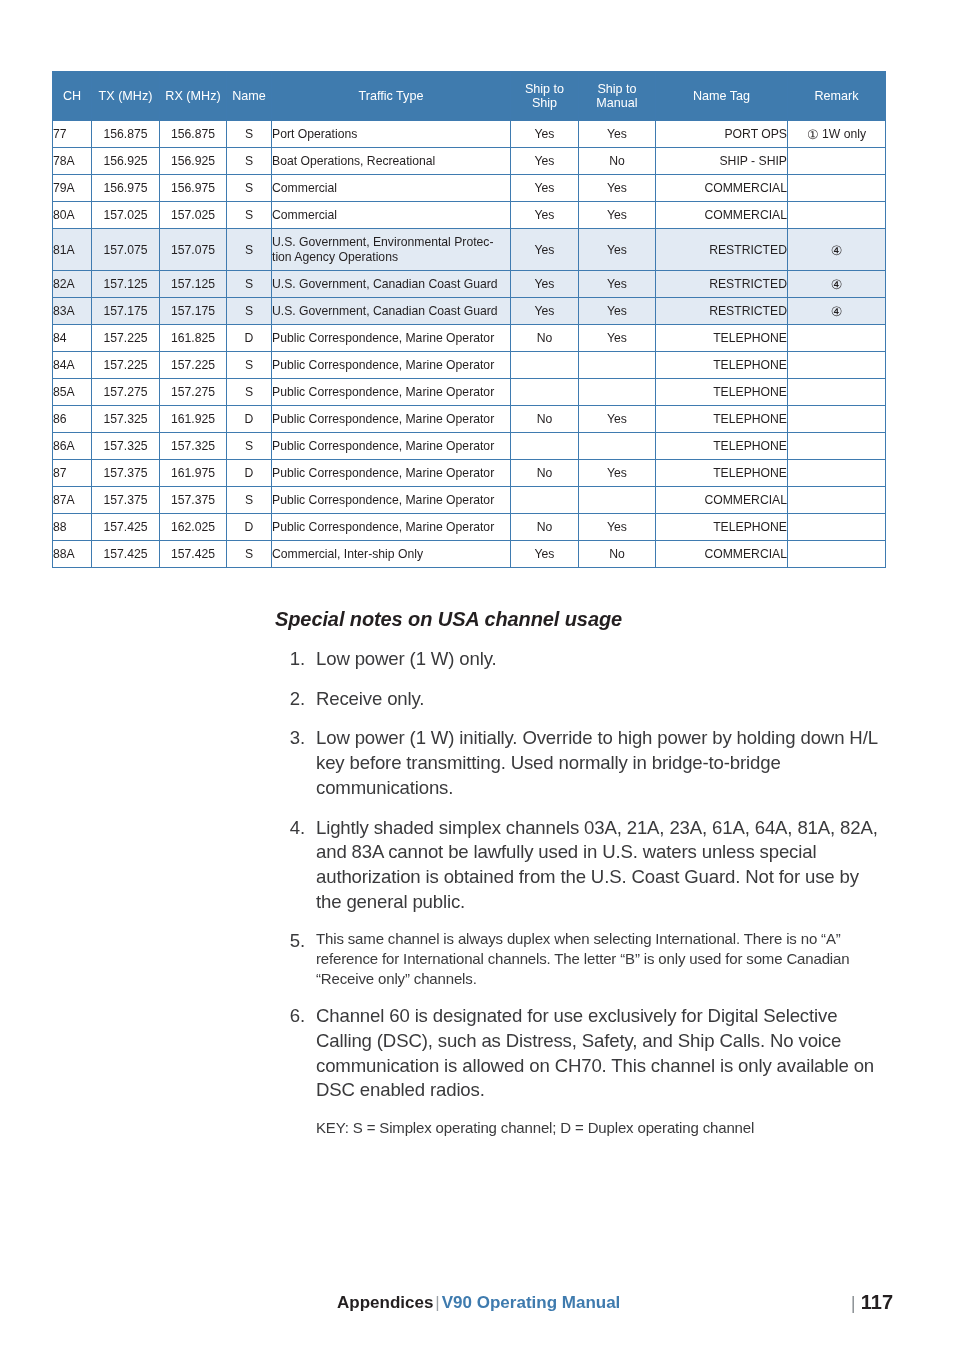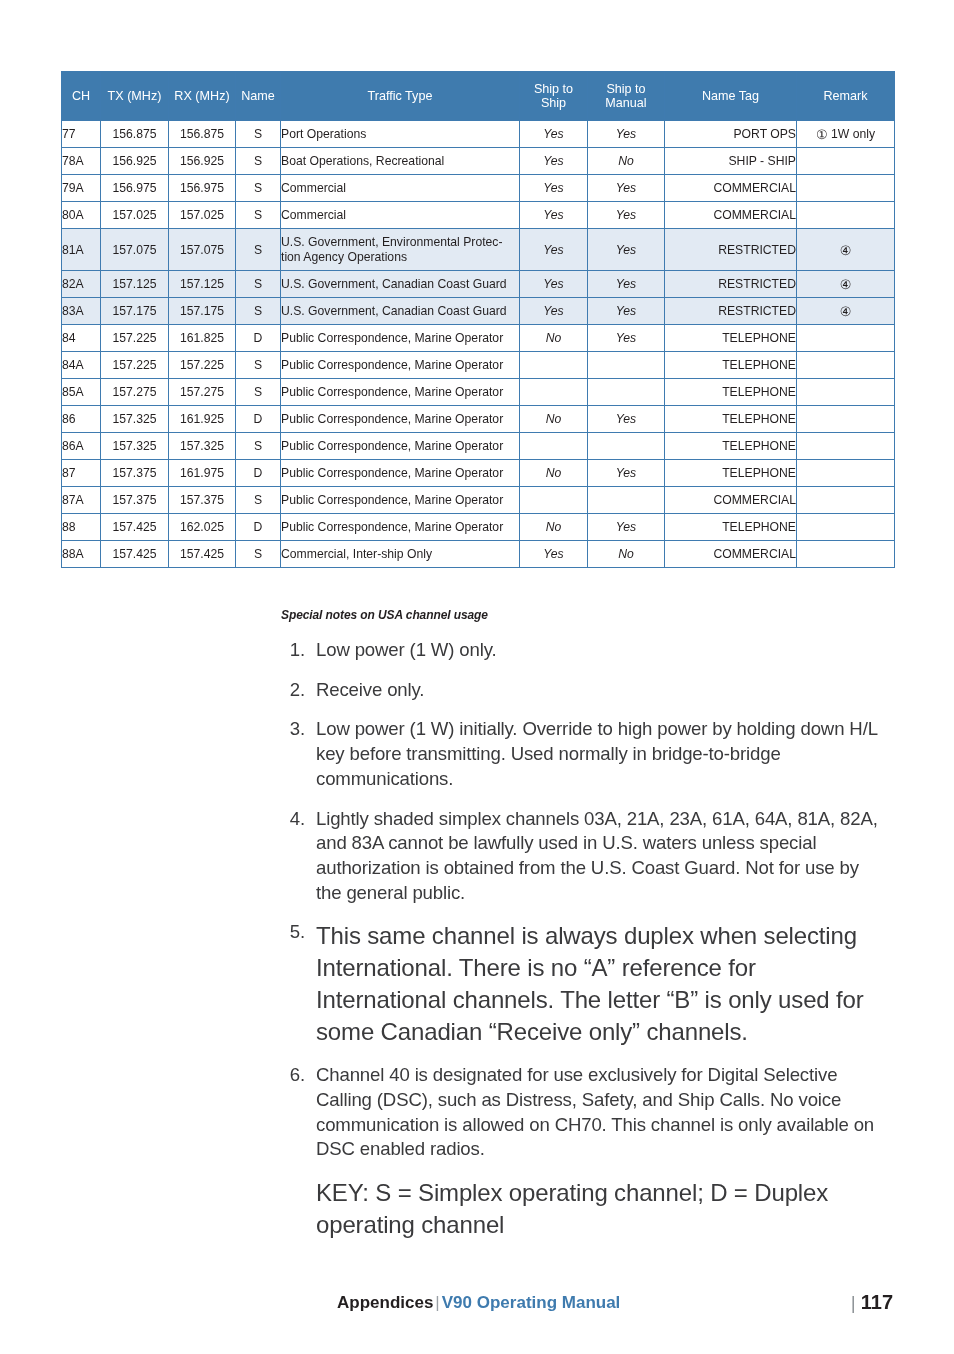--- a/index.html
+++ b/index.html
@@ -12,21 +12,21 @@
     height: 1354px;
     position: relative;
     font-family: "Liberation Sans", sans-serif;
     color: #231f20;
     overflow: hidden;
   }
 
   
   .table-wrap {
     position: absolute;
-    left: 61px;
+    left: 52px;
     top: 71px;
     width: 833px;
   }
   table.ch-table {
     border-collapse: collapse;
     width: 833px;
     table-layout: fixed;
     font-size: 12.2px;
   }
   table.ch-table td, table.ch-table th {
@@ -49,21 +49,21 @@
   tbody tr.tall { height: 42px; }
   tbody td { background: #ffffff; }
   tbody tr.shaded td { background: #e2eaf3; }
 
   td.c-ch      { text-align: left; padding: 2px 4px; }
   td.c-tx,
   td.c-rx      { text-align: center; padding: 2px 4px; }
   td.c-mode    { text-align: center; padding: 2px 2px; }
   td.c-traffic { text-align: left;   padding: 3px 0 3px 7px; line-height: 1.22; }
   td.c-s2s,
-  td.c-s2sh    { text-align: center; padding: 2px 2px; font-style: italic; }
+  td.c-s2sh    { text-align: center; padding: 2px 2px; }
   td.c-name    { text-align: right;   padding: 2px 0 2px 8px; }
   td.c-remark  { text-align: center;   padding: 2px 0 2px 6px; white-space: nowrap; }
 
   .circnum {
     display: inline-block;
     font-size: 13px;
     line-height: 1;
     vertical-align: -1px;
   }
 
@@ -81,24 +81,24 @@
   
   .notes {
     position: absolute;
     left: 275px;
     top: 608px;
     width: 610px;
   }
   .notes-title {
     font-style: italic;
     font-weight: bold;
-    font-size: 12px;
+    font-size: 20px;
     color: #231f20;
     letter-spacing: -0.1px;
-    margin: 0 0 16px 6px;
+    margin: 0 0 16px 0;
   }
   .note-item {
     position: relative;
     padding-left: 41px;
     margin-bottom: 15px;
     font-size: 18.6px;
     line-height: 1.33;
     color: #3a3a3c;
     letter-spacing: -0.15px;
   }
@@ -107,21 +107,21 @@
     left: 0;
     top: 0;
     width: 30px;
     text-align: right;
     font-size: 18.6px;
     color: #3a3a3c;
   }
   .note-sub {
     padding-left: 41px;
     margin-bottom: 15px;
-    font-size: 24px;
+    font-size: 15px;
     line-height: 1.33;
     color: #3a3a3c;
     letter-spacing: -0.15px;
   }
 
   
   .footer {
     position: absolute;
     left: 61px;
     right: 61px;
@@ -373,21 +373,21 @@
 
 <div class="notes">
   <div class="notes-title">Special notes on USA channel usage</div>
   <div id="notes-list">
       <div class="note-item"><span class="note-num">1.</span><span>Low power (1 W) only.</span></div>
       <div class="note-item"><span class="note-num">2.</span><span>Receive only.</span></div>
       <div class="note-item"><span class="note-num">3.</span><span>Low power (1 W) initially. Override to high power by holding down H/L key before transmitting. Used normally in bridge-to-bridge communications.</span></div>
       <div class="note-item"><span class="note-num">4.</span><span>Lightly shaded simplex channels 03A, 21A, 23A, 61A, 64A, 81A, 82A, and 83A cannot be lawfully used in U.S. waters unless special authorization is obtained from the U.S. Coast Guard. Not for use by the general public.</span></div>
       <div class="note-item"><span class="note-num">5.</span></div>
       <div class="note-sub">This same channel is always duplex when selecting International. There is no “A” reference for International channels. The letter “B” is only used for some Canadian “Receive only” channels.</div>
-      <div class="note-item"><span class="note-num">6.</span><span>Channel 40 is designated for use exclusively for Digital Selective Calling (DSC), such as Distress, Safety, and Ship Calls. No voice communication is allowed on CH70. This channel is only available on DSC enabled radios.</span></div>
+      <div class="note-item"><span class="note-num">6.</span><span>Channel 60 is designated for use exclusively for Digital Selective Calling (DSC), such as Distress, Safety, and Ship Calls. No voice communication is allowed on CH70. This channel is only available on DSC enabled radios.</span></div>
       <div class="note-sub">KEY: S = Simplex operating channel; D = Duplex operating channel</div>
     </div>
 </div>
 
 <div class="footer">
   <div class="footer-center">
     <span class="foot-app">Appendices</span><span class="foot-bar">|</span><span class="foot-manual">V90 Operating Manual</span>
   </div>
   <div class="footer-page">
     <span class="page-bar">|</span><span>117</span>

